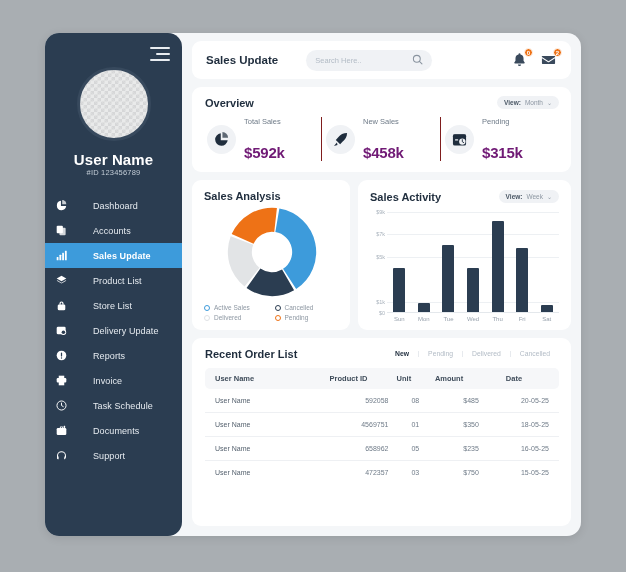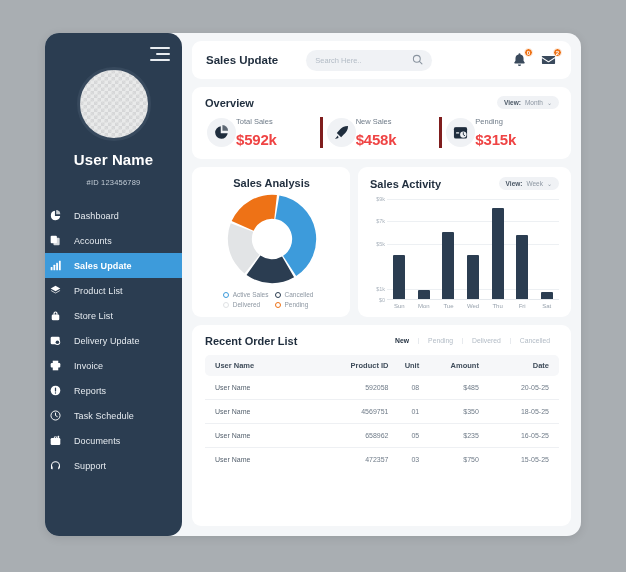--- a/index.html
+++ b/index.html
@@ -44,27 +44,27 @@
       linear-gradient(45deg, #d6d7d8 25%, transparent 25%, transparent 75%, #d6d7d8 75%);
     background-size: 7px 7px;
     background-position: 0 0, 3.5px 3.5px;
     border: 3px solid #37495d;
   }
   .user-name {
     color: #ffffff; font-size: 15px; font-weight: bold;
     text-align: center; margin-top: 10px; letter-spacing: .1px;
   }
   .user-id {
-    color: #c2ccd6; font-size: 7.5px; text-align: center; margin-top: 10px;
+    color: #c2ccd6; font-size: 7.5px; text-align: center; margin-top: 0;
     letter-spacing: .2px;
   }
   .menu { margin-top: 16px; }
   .menu-item {
-    display: flex; align-items: center; gap: 11px;
-    height: 25px; padding: 0 0 0 3px;
+    display: flex; align-items: center; gap: 24px;
+    height: 25px; padding: 0 0 0 9px;
     cursor: pointer;
   }
   .menu-item.active { background: #3d9bdb; }
   .menu-item .mi-icon {
     width: 15px; height: 15px; flex: 0 0 15px;
     border-radius: 4px;
     display: flex; align-items: center; justify-content: center;
     color: #ffffff;
   }
   .menu-item .mi-icon svg { display:block; }
@@ -117,33 +117,33 @@
   .card-title { font-size: 11px; font-weight: bold; color: #1f2d3d; }
   .view-pill {
     background: #f0f2f5; border-radius: 10px;
     padding: 3px 7px; display: flex; align-items: center; gap: 4px;
     cursor: pointer;
   }
   .view-pill .vp-label { font-size: 6.5px; font-weight: bold; color: #4a5765; }
   .view-pill .vp-value { font-size: 6.5px; color: #8d97a2; }
   .view-pill .vp-caret { font-size: 6px; color: #8d97a2; line-height: 1; }
   .stats { display: flex; align-items: center; margin-top: 8px; }
-  .stat { flex: 1; display: flex; align-items: center; padding-left: 2px; }
-  .stat + .stat { border-left: 3px solid #7f1d1d; padding-left: 4px; }
+  .stat { flex: 1; display: flex; align-items: center; gap: 8px; padding-left: 2px; }
+  .stat + .stat { border-left: 1px solid #7f1d1d; padding-left: 4px; }
   .stat-icon {
     width: 29px; height: 29px; border-radius: 50%;
     background: #f0f2f5; color: #1f2d3d;
     display: flex; align-items: center; justify-content: center;
     flex: 0 0 29px;
   }
   .stat-label { font-size: 7.5px; color: #6f7b88; }
-  .stat-value { font-size: 15px; font-weight: bold; color: #ef4444; letter-spacing: -.2px; margin-top: 5px; }
+  .stat-value { font-size: 15px; font-weight: bold; color: #701a75; letter-spacing: -.2px; margin-top: 18px; }
   
   .mid-row { display: flex; gap: 8px; }
-  .analysis { width: 158px; flex: 0 0 158px; padding: 10px 11px 9px 12px; display: flex; flex-direction: column; align-items: center; }
+  .analysis { width: 158px; flex: 0 0 158px; padding: 10px 11px 9px 12px; display: flex; flex-direction: column; }
   .donut-wrap { flex: 1; display: flex; align-items: center; justify-content: center; margin-top: 2px; }
   .legend { display: grid; grid-template-columns: 1fr 1fr; gap: 3px 6px; margin-top: 4px; }
   .legend-item { display: flex; align-items: center; gap: 4px; }
   .legend-dot {
     width: 6px; height: 6px; border-radius: 50%;
     border: 1.6px solid #ccc; background: transparent; flex: 0 0 6px;
   }
   .legend-label { font-size: 6.5px; color: #8d97a2; white-space: nowrap; }
   .activity { flex: 1; padding: 10px 12px 8px 12px; display: flex; flex-direction: column; }
   .chart-area { flex: 1; display: flex; margin-top: 9px; }
@@ -175,21 +175,21 @@
   .order-tab {
     font-size: 6.8px; color: #b3bcc6; padding: 0 9px; cursor: pointer;
     border-left: 1px solid #e7eaee; line-height: 1;
   }
   .order-tab:first-child { border-left: none; }
   .order-tab.active { color: #1f2d3d; font-weight: bold; }
   table { width: 100%; border-collapse: collapse; margin-top: 8px; }
   thead tr { background: #f6f7f9; }
   thead th {
     font-size: 7.5px; font-weight: bold; color: #3f4c5a;
-    padding: 6px 0; text-align: right;
+    padding: 6px 0; 
   }
   thead th:first-child { text-align: left; padding-left: 10px; border-radius: 5px 0 0 5px; }
   thead th:last-child { padding-right: 10px; border-radius: 0 5px 5px 0; }
   tbody td {
     font-size: 7px; color: #6f7b88; padding: 8px 0; text-align: right;
     border-bottom: 1px solid #eef0f3;
   }
   tbody td:first-child { text-align: left; padding-left: 10px; color: #55616e; }
   tbody td:last-child { padding-right: 10px; }
   tbody tr:last-child td { border-bottom: none; }
@@ -263,36 +263,36 @@
               <rect x="1" y="2.5" width="13" height="11" rx="2"></rect>
               <circle cx="10.8" cy="10.5" r="4" fill="currentColor"></circle>
               <circle cx="10.8" cy="10.5" r="2.6" fill="#2b3d51"></circle>
             </svg>
           </span>
         <span class="mi-label">Delivery Update</span>
       </div>
       <div class="menu-item">
         <span class="mi-icon">
             <svg width="11" height="11" viewBox="0 0 16 16" fill="currentColor">
+              <circle cx="8" cy="8" r="7"></circle>
+              <rect x="7.1" y="3.6" width="1.8" height="6" rx=".9" fill="#2b3d51"></rect>
+              <circle cx="8" cy="11.6" r="1" fill="#2b3d51"></circle>
+            </svg>
+          </span>
+        <span class="mi-label">Reports</span>
+      </div>
+      <div class="menu-item">
+        <span class="mi-icon">
+            <svg width="11" height="11" viewBox="0 0 16 16" fill="currentColor">
               <rect x="4" y="1" width="8" height="3.5"></rect>
               <rect x="1" y="4.5" width="14" height="6.5" rx="1.5"></rect>
               <rect x="4" y="10" width="8" height="5"></rect>
             </svg>
           </span>
         <span class="mi-label">Invoice</span>
-      </div>
-      <div class="menu-item">
-        <span class="mi-icon">
-            <svg width="11" height="11" viewBox="0 0 16 16" fill="currentColor">
-              <circle cx="8" cy="8" r="7"></circle>
-              <rect x="7.1" y="3.6" width="1.8" height="6" rx=".9" fill="#2b3d51"></rect>
-              <circle cx="8" cy="11.6" r="1" fill="#2b3d51"></circle>
-            </svg>
-          </span>
-        <span class="mi-label">Reports</span>
       </div>
       <div class="menu-item">
         <span class="mi-icon">
             <svg width="11" height="11" viewBox="0 0 16 16" fill="none" stroke="currentColor" stroke-width="1.4">
               <circle cx="8" cy="8" r="6.6"></circle>
               <path d="M8 4.4V8l2.6 1.6" stroke-linecap="round"></path>
             </svg>
           </span>
         <span class="mi-label">Task Schedule</span>
       </div>

